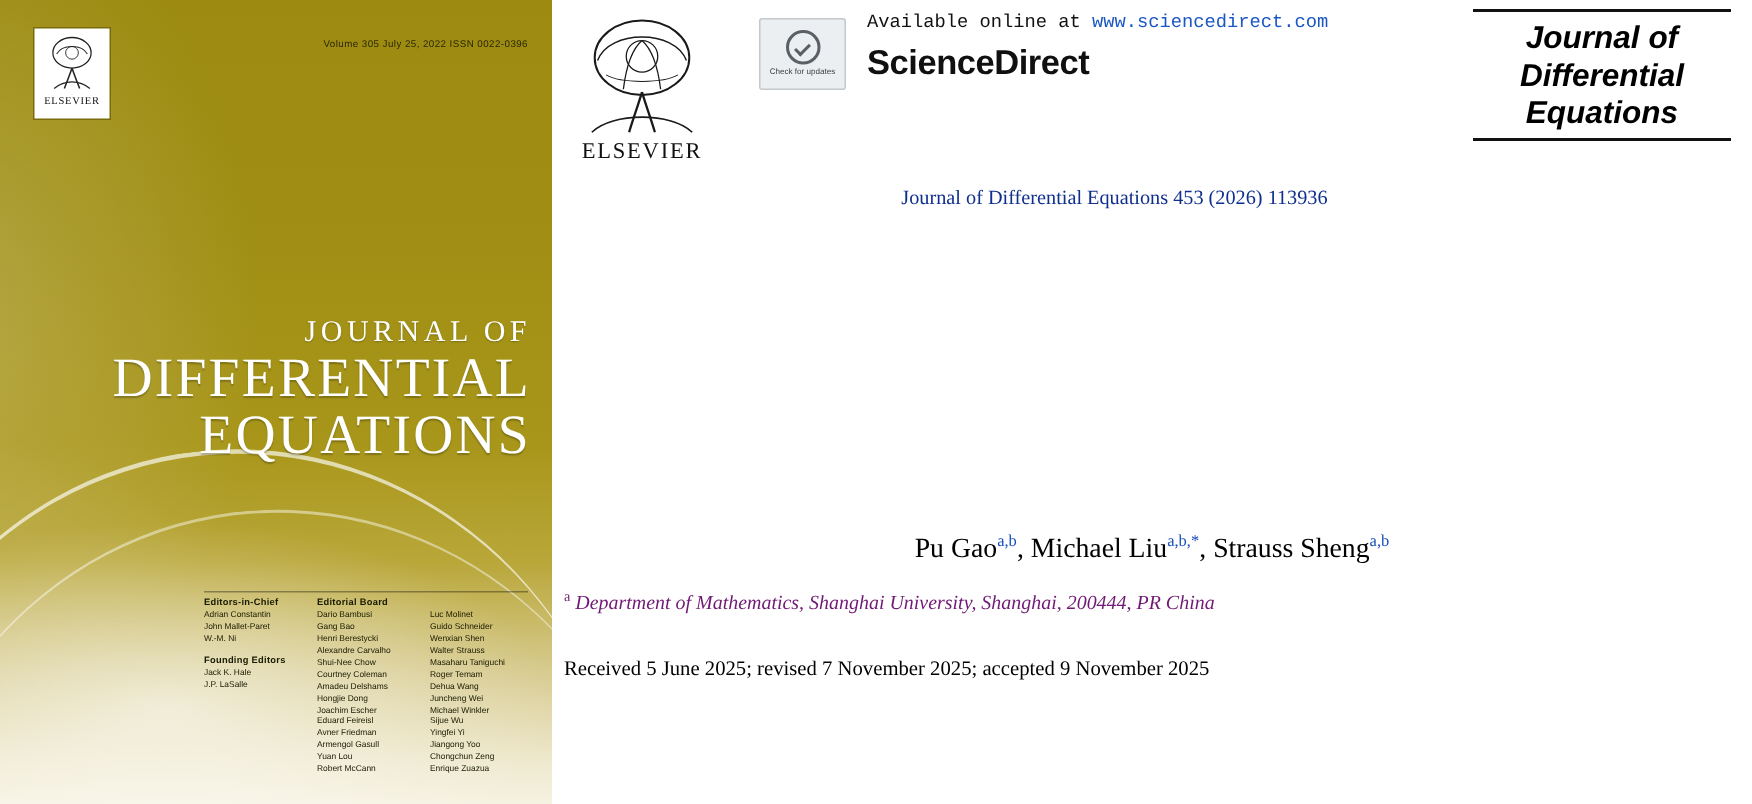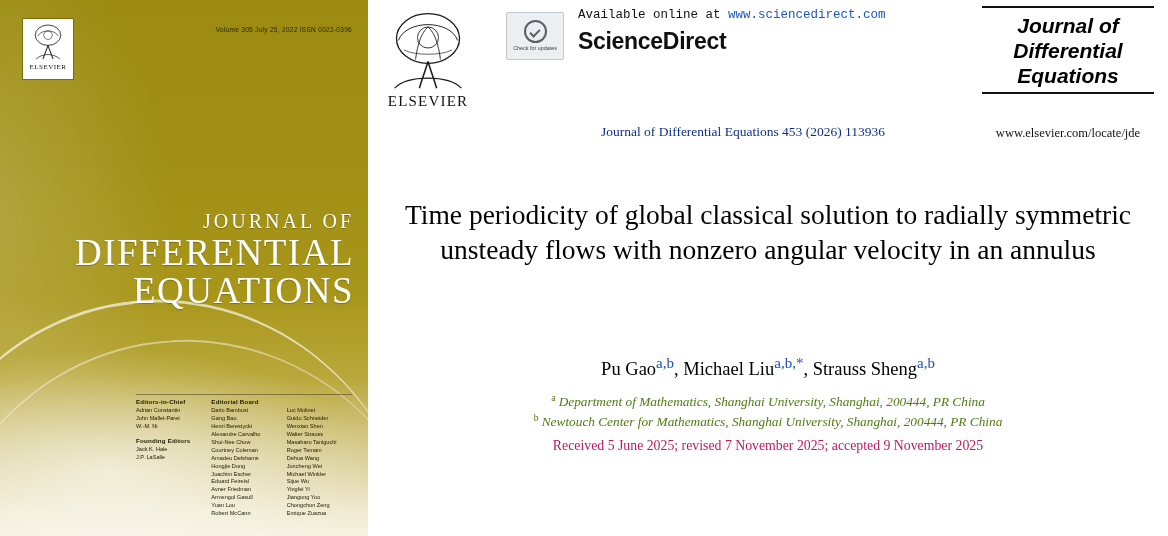--- a/index.html
+++ b/index.html
@@ -286,50 +286,49 @@
   .authors {
     position: absolute;
     left: 8px; top: 355px;
     width: 784px;
     text-align: center;
     font-family: "Liberation Serif", serif;
     font-size: 18.5px;
     color: #000;
   }
   .authors sup {
-    font-size: 15px;
+    font-size: 11px;
     color: #1a4fbf;
     vertical-align: super;
   }
 
   .affil {
     position: absolute;
     left: 8px; top: 392px;
     width: 784px;
-    text-align: center;
+    text-align: left;
     font-family: "Liberation Serif", serif;
     font-size: 13.3px;
     font-style: italic;
     line-height: 1.45;
-    color: #4d7c0f;
+    color: #701a75;
   }
   .affil sup {
     font-size: 9.5px;
     font-style: normal;
     vertical-align: super;
   }
 
   .received {
     position: absolute;
     left: 8px; top: 438px;
     width: 784px;
-    text-align: center;
     font-family: "Liberation Serif", serif;
     font-size: 13.8px;
-    color: #be185d;
+    color: #000000;
   }
 </style>
 </head>
 <body>
 
 <div class="page">
 
   <div class="cover">
     <div class="cover-sheen"></div>
     <div class="cover-arc"></div>
@@ -436,36 +435,30 @@
     <div class="journal-ref">Journal of Differential Equations 453 (2026) 113936</div>
 
     <div class="jde-box">
       <div class="jde-rule-top"></div>
       <div class="jde-line">Journal of</div>
       <div class="jde-line">Differential</div>
       <div class="jde-line">Equations</div>
       <div class="jde-rule-bot"></div>
     </div>
 
-    <div class="jde-url">www.elsevier.com/locate/jde</div>
-
-    <div class="paper-title">Time periodicity of global classical solution to radially symmetric unsteady flows with nonzero angular velocity in an annulus</div>
+
 
     <div class="authors">
       <span>Pu Gao</span><sup>a,b</sup>,
       <span>Michael Liu</span><sup>a,b,*</sup>,
       <span>Strauss Sheng</span><sup>a,b</sup>
     </div>
 
     <div class="affil">
       <div>
         <sup>a</sup>
         <span>Department of Mathematics, Shanghai University, Shanghai, 200444, PR China</span>
       </div>
-      <div>
-        <sup>b</sup>
-        <span>Newtouch Center for Mathematics, Shanghai University, Shanghai, 200444, PR China</span>
-      </div>
     </div>
 
     <div class="received">Received 5 June 2025; revised 7 November 2025; accepted 9 November 2025</div>
   </div>
 </div>
 
 </body></html>

